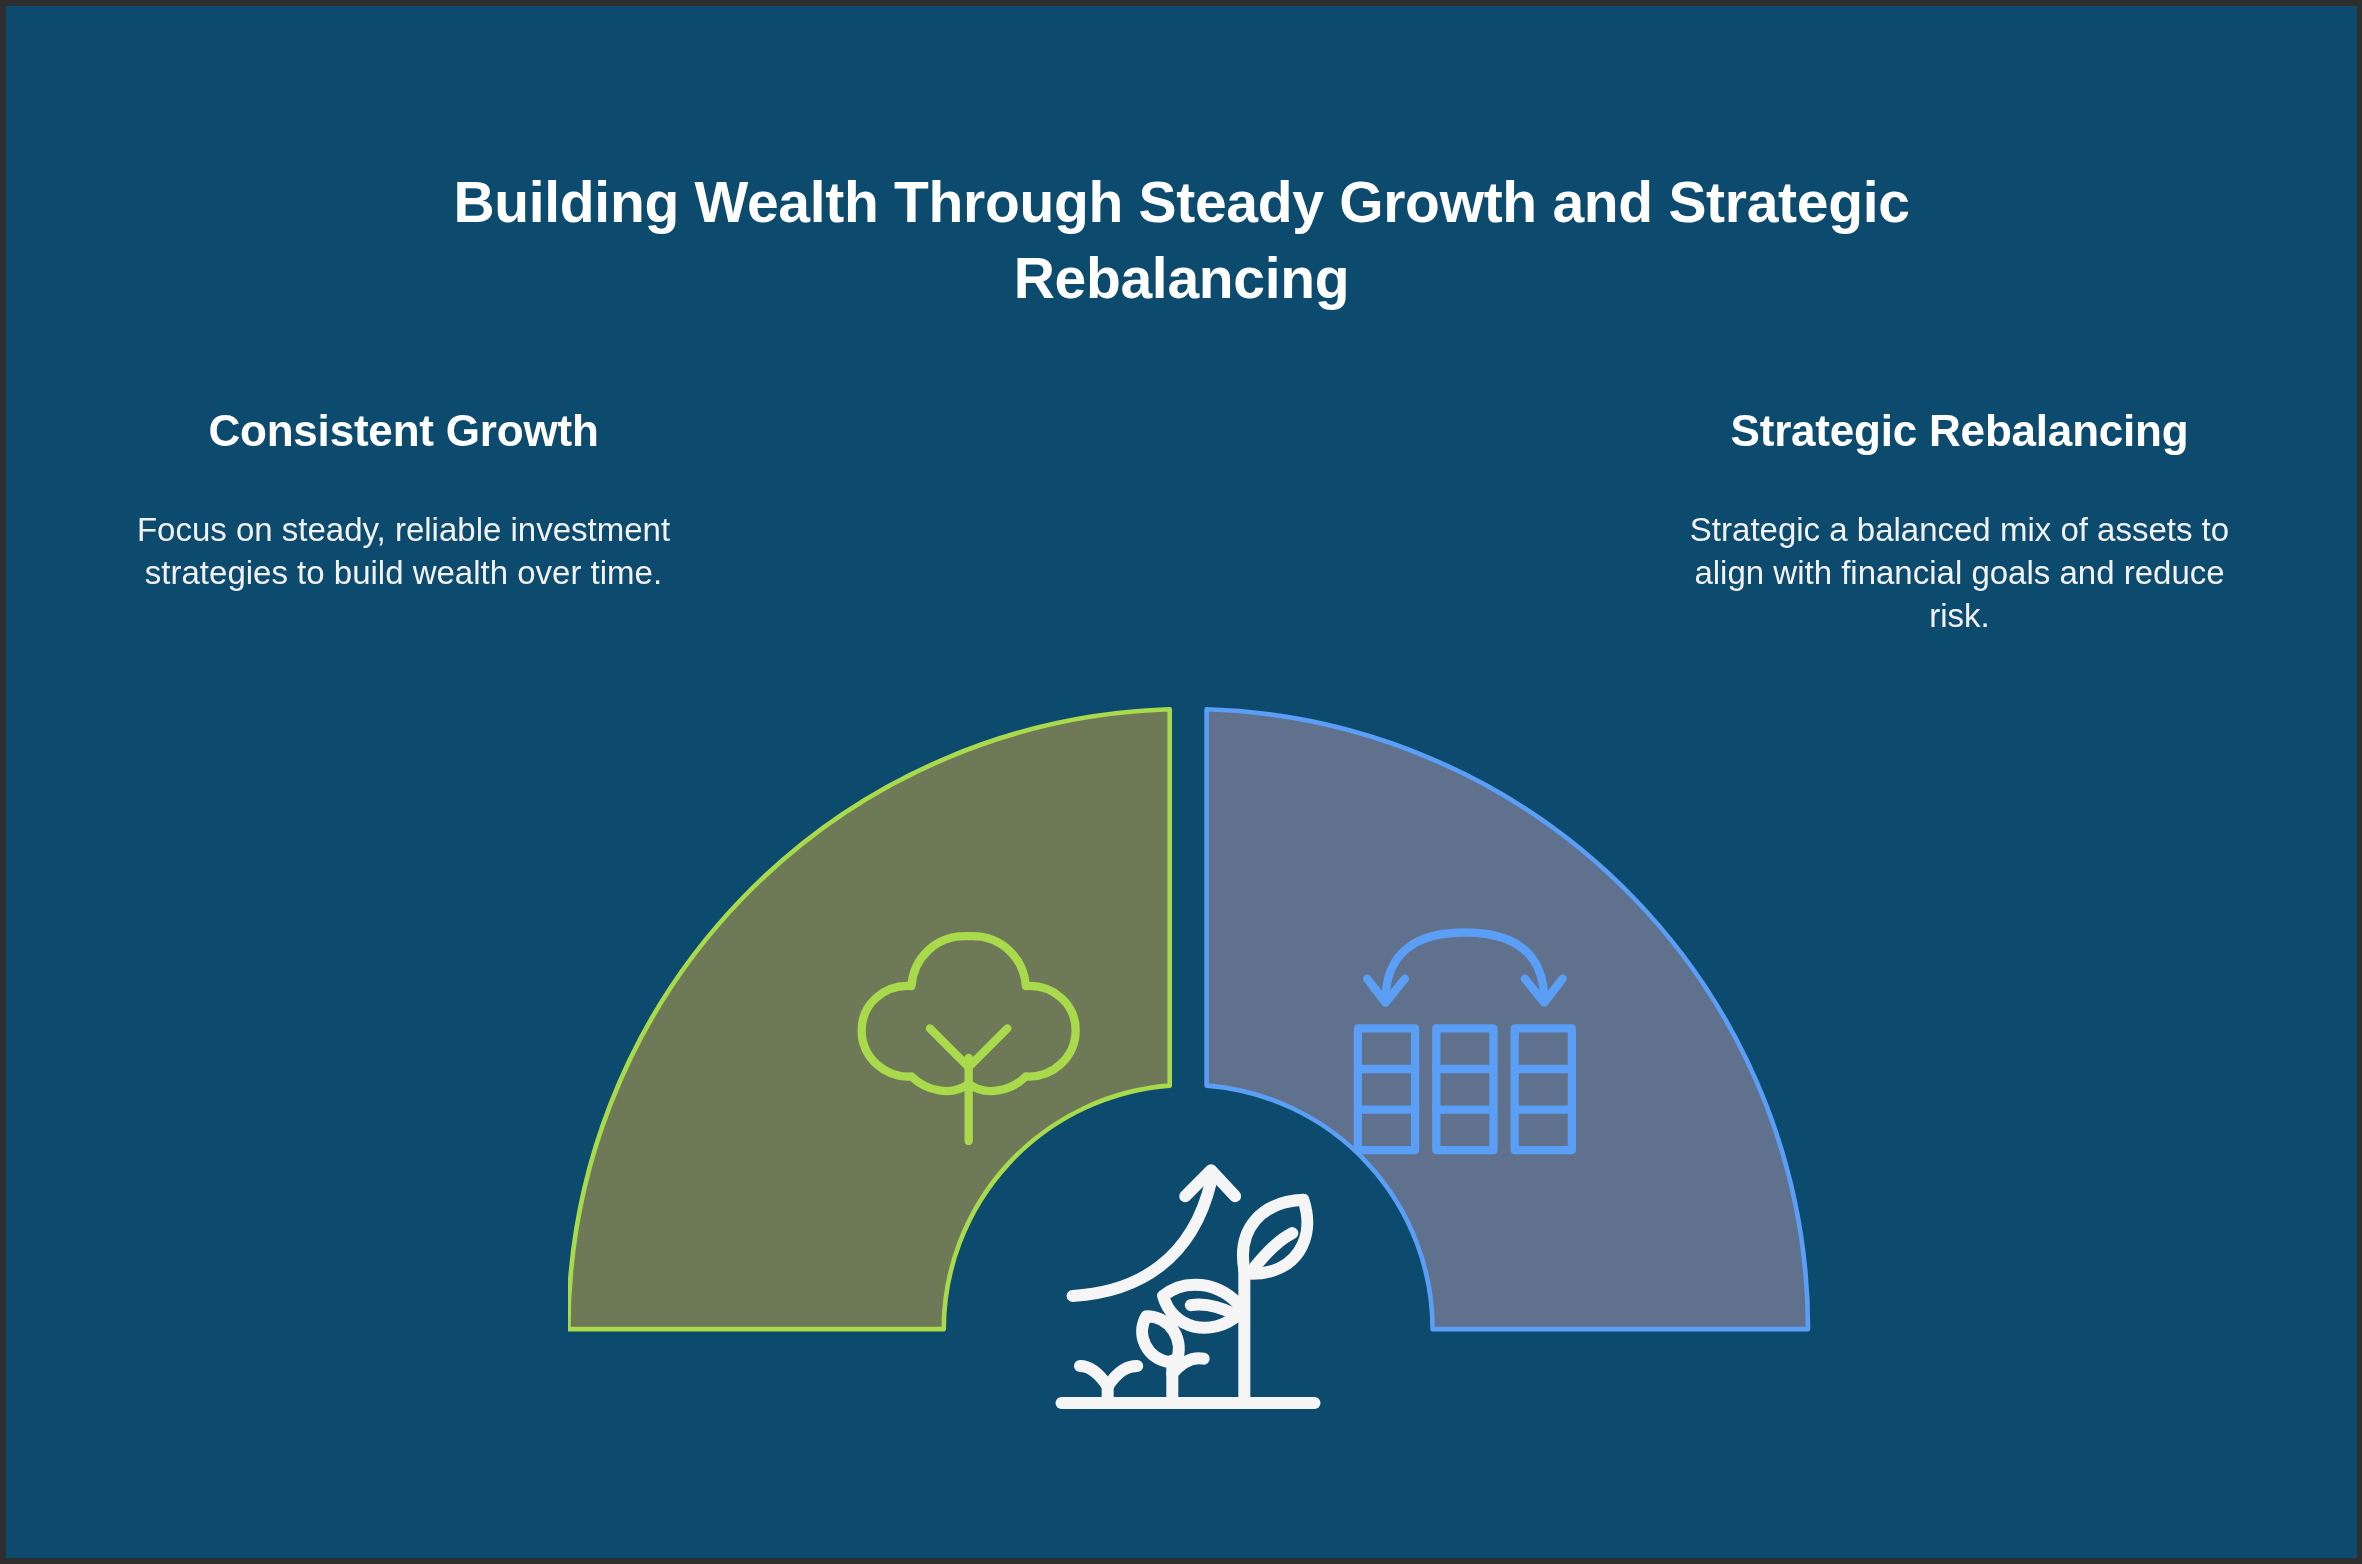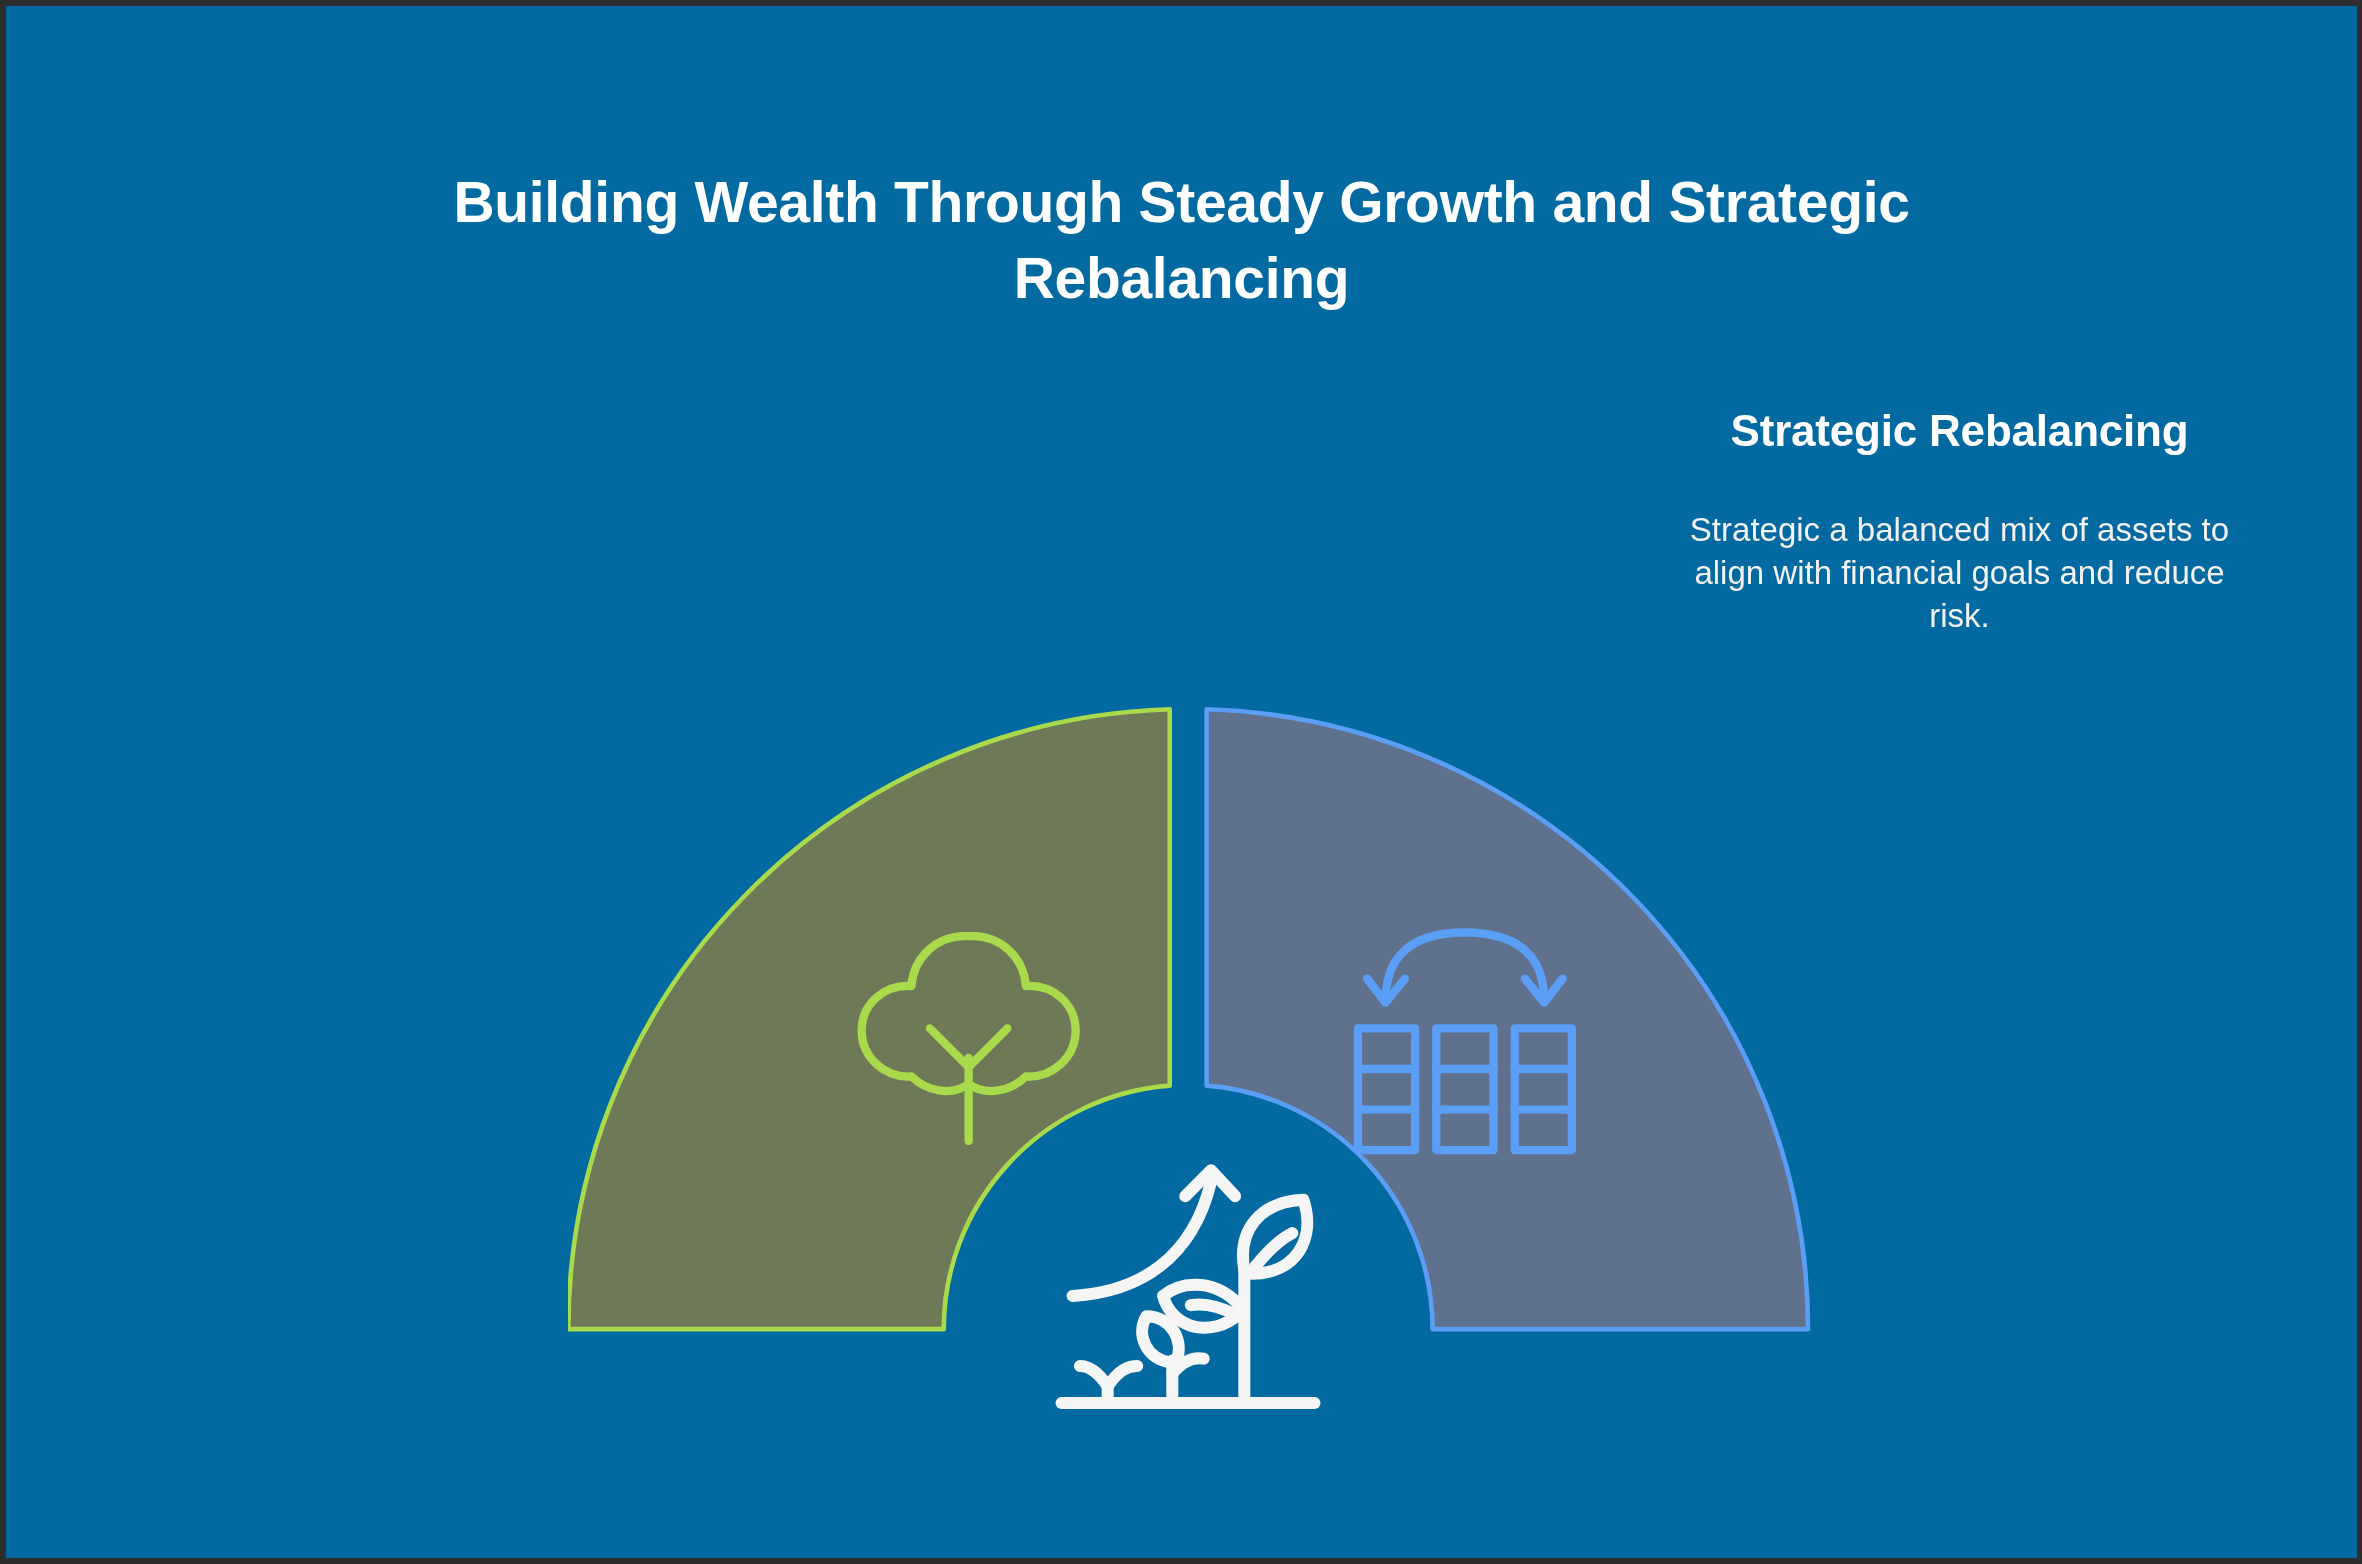--- a/index.html
+++ b/index.html
@@ -7,21 +7,21 @@
     padding: 0;
     background: #2b2b2b;
   }
   body {
     font-family: "Liberation Sans", sans-serif;
   }
   #slide {
     position: relative;
     width: 2363px;
     height: 1564px;
-    background: #0369a1;
+    background: #0c4a6e;
     box-sizing: border-box;
     border: 6.5px solid #2e2e2e;
     overflow: hidden;
   }
 
   
   #title {
     position: absolute;
     left: 50%;
     transform: translateX(-50%);
@@ -80,20 +80,24 @@
   }
   #growth-icon svg { display: block; }
 </style>
 </head>
 <body>
 
 <div id="slide">
 
   <div id="title">Building Wealth Through Steady Growth and Strategic Rebalancing</div>
 
+  <div id="left-block" class="side-block">
+    <div class="side-heading">Consistent Growth</div>
+    <div class="side-body">Focus on steady, reliable investment strategies to build wealth over time.</div>
+  </div>
 
   <div id="right-block" class="side-block">
     <div class="side-heading">Strategic Rebalancing</div>
     <div class="side-body">Strategic a balanced mix of assets to align with financial goals and reduce risk.</div>
   </div>
 
   <div id="figure">
     <svg width="1292" height="701" viewBox="0 0 1400 760" xmlns="http://www.w3.org/2000/svg">
 
       <g>

